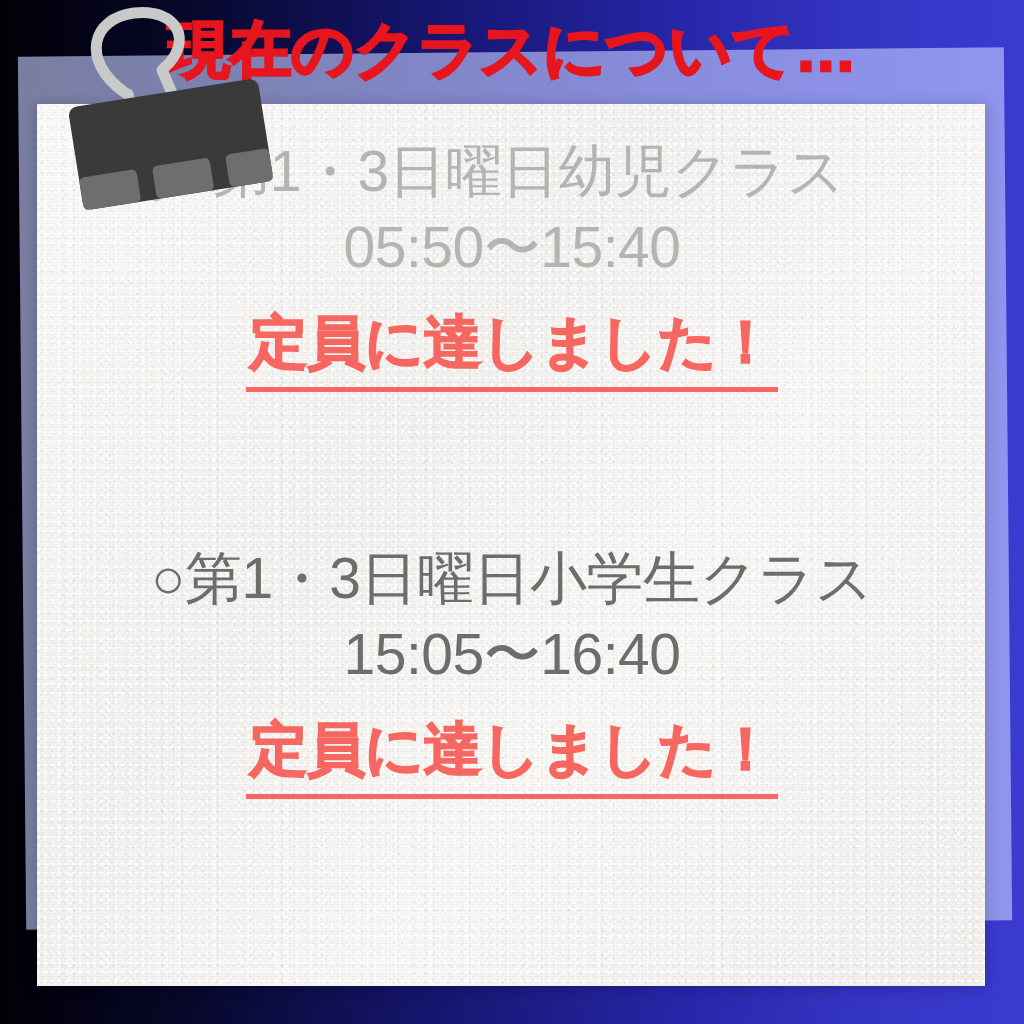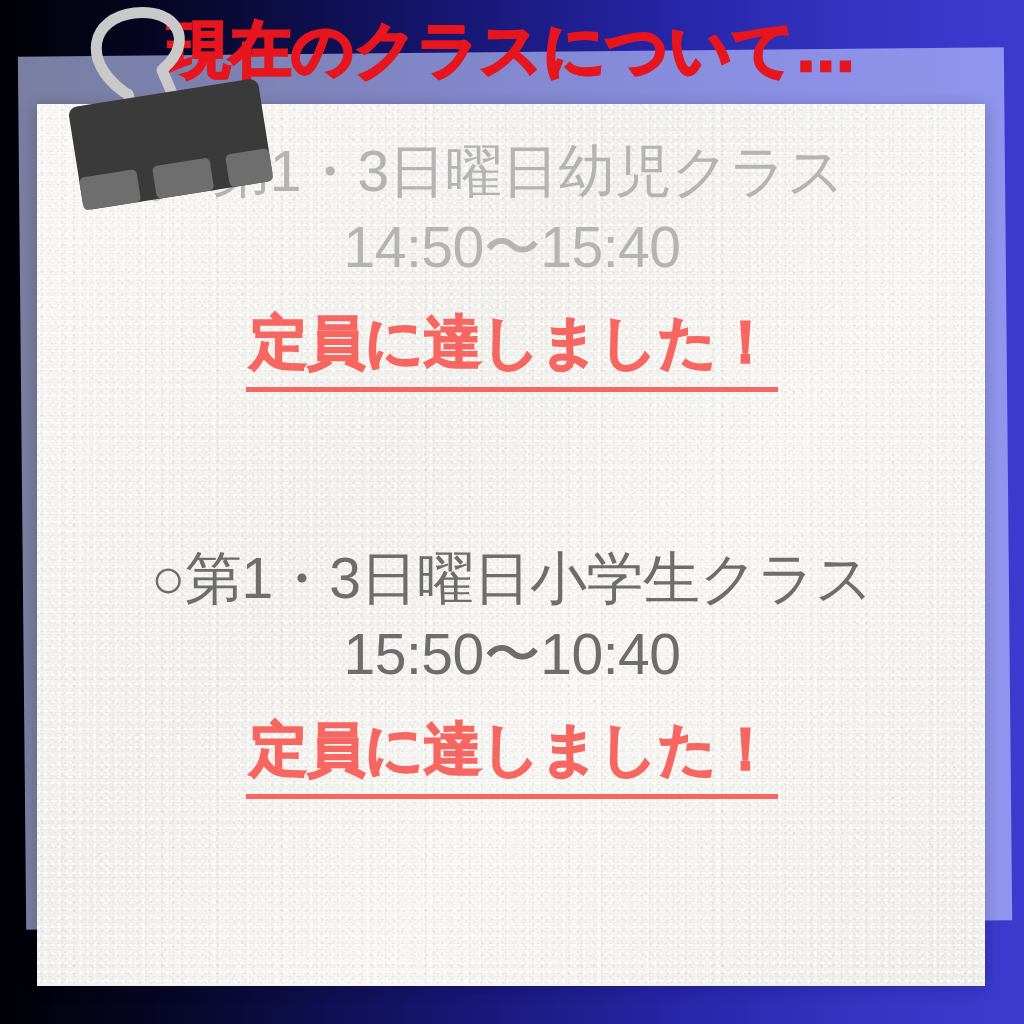--- a/index.html
+++ b/index.html
@@ -162,27 +162,27 @@
   <div id="back-card"></div>
 
   <div id="paper"></div>
 
   <div id="content">
 
     <div id="title">現在のクラスについて…</div>
 
     <div class="block block-1">
       <div class="class-line">○第1・3日曜日幼児クラス</div>
-      <div class="time-line">14:50〜15:40</div>
+      <div class="time-line">05:50〜15:40</div>
       <div><span class="full-line">定員に達しました！</span></div>
     </div>
 
     <div class="block block-2">
       <div class="class-line">○第1・3日曜日小学生クラス</div>
-      <div class="time-line">15:50〜10:40</div>
+      <div class="time-line">15:05〜16:40</div>
       <div><span class="full-line">定員に達しました！</span></div>
     </div>
 
   </div>
 
   <svg id="clip" viewBox="0 0 230 215">
 
     <g fill="none" stroke="#c9c9c9" stroke-width="11" stroke-linecap="round" stroke-linejoin="round">
       <path d="M72 92 C 28 60, 40 18, 82 13 C 126 8, 142 42, 112 68"></path>
       <path d="M76 94 L 104 196"></path>

